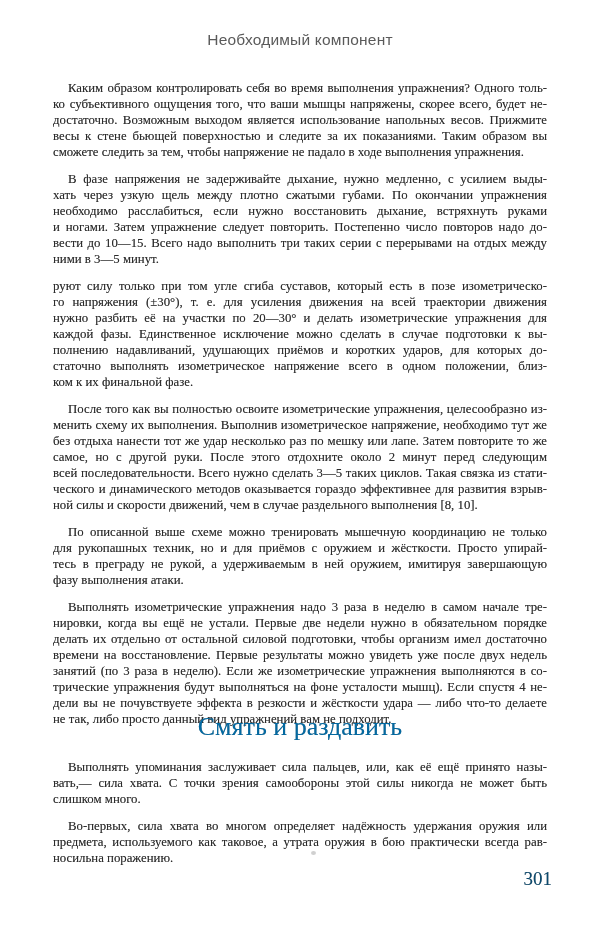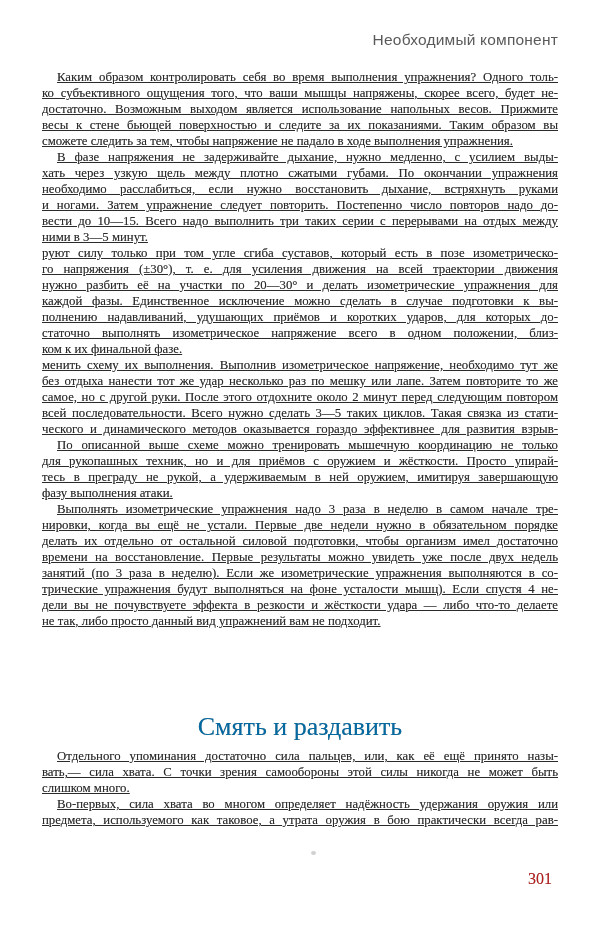--- a/index.html
+++ b/index.html
@@ -14,38 +14,38 @@
     background: #ffffff;
     overflow: hidden;
     font-family: "Liberation Serif", "DejaVu Serif", serif;
     color: #2b2b2b;
   }
   .running-head {
     position: absolute;
     top: 30px;
     left: 42px;
     width: 516px;
-    text-align: right;
+    text-align: center;
     font-family: "Liberation Sans", "DejaVu Sans", sans-serif;
     font-size: 15.5px;
     line-height: 19px;
     color: #5a5a5a;
     letter-spacing: 0.2px;
   }
   .text-block {
     position: absolute;
     left: 42px;
     width: 516px;
     font-size: 12.8px;
     color: #2b2b2b;
     text-shadow: 0 0 0.4px rgba(43,43,43,0.45);
   }
   .text-block.part1 { top: 69px; }
   .text-block.part2 { top: 748px; }
-  .para { margin: 0; padding: 0; text-decoration: underline; }
+  .para { margin: 11px; padding: 0; }
   .line {
     height: 16px;
     line-height: 16px;
     overflow: hidden;
     text-align: justify;
     text-align-last: justify;
     white-space: normal;
   }
   .line.last {
     text-align-last: left;
@@ -76,23 +76,23 @@
     border-radius: 50%;
     background: #c4c4c4;
     opacity: 0.8;
   }
   .page-number {
     position: absolute;
     top: 869px;
     left: 42px;
     width: 510px;
     text-align: right;
-    font-size: 16px;
+    font-size: 19px;
     line-height: 20px;
-    color: #b91c1c;
+    color: #0c4a6e;
     text-shadow: 0 0 0.4px rgba(51,51,51,0.45);
   }
 </style>
 </head>
 <body>
 
 <div class="page">
   <div class="running-head">Необходимый компонент</div>
 
   <div class="text-block part1">
@@ -114,25 +114,27 @@
       <div class="para">
         <div class="line">руют силу только при том угле сгиба суставов, который есть в позе изометрическо-</div>
         <div class="line">го напряжения (±30°), т. е. для усиления движения на всей траектории движения</div>
         <div class="line">нужно разбить её на участки по 20—30° и делать изометрические упражнения для</div>
         <div class="line">каждой фазы. Единственное исключение можно сделать в случае подготовки к вы-</div>
         <div class="line">полнению надавливаний, удушающих приёмов и коротких ударов, для которых до-</div>
         <div class="line">статочно выполнять изометрическое напряжение всего в одном положении, близ-</div>
         <div class="line last">ком к их финальной фазе.</div>
       </div>
       <div class="para">
+        <div class="line first">После того как вы полностью освоите изометрические упражнения, целесообразно из-</div>
         <div class="line">менить схему их выполнения. Выполнив изометрическое напряжение, необходимо тут же</div>
         <div class="line">без отдыха нанести тот же удар несколько раз по мешку или лапе. Затем повторите то же</div>
         <div class="line">самое, но с другой руки. После этого отдохните около 2 минут перед следующим повтором</div>
         <div class="line">всей последовательности. Всего нужно сделать 3—5 таких циклов. Такая связка из стати-</div>
         <div class="line">ческого и динамического методов оказывается гораздо эффективнее для развития взрыв-</div>
+        <div class="line last">ной силы и скорости движений, чем в случае раздельного выполнения [8, 10].</div>
       </div>
       <div class="para">
         <div class="line first">По описанной выше схеме можно тренировать мышечную координацию не только</div>
         <div class="line">для рукопашных техник, но и для приёмов с оружием и жёсткости. Просто упирай-</div>
         <div class="line">тесь в преграду не рукой, а удерживаемым в ней оружием, имитируя завершающую</div>
         <div class="line last">фазу выполнения атаки.</div>
       </div>
       <div class="para">
         <div class="line first">Выполнять изометрические упражнения надо 3 раза в неделю в самом начале тре-</div>
         <div class="line">нировки, когда вы ещё не устали. Первые две недели нужно в обязательном порядке</div>
@@ -142,26 +144,27 @@
         <div class="line">трические упражнения будут выполняться на фоне усталости мышц). Если спустя 4 не-</div>
         <div class="line">дели вы не почувствуете эффекта в резкости и жёсткости удара — либо что-то делаете</div>
         <div class="line last">не так, либо просто данный вид упражнений вам не подходит.</div>
       </div>
     </div>
 
   <h1 class="section-heading">Смять и раздавить</h1>
 
   <div class="text-block part2">
       <div class="para">
-        <div class="line first">Отдельного упоминания достаточно сила пальцев, или, как её ещё принято назы-</div>
+        <div class="line first">Выполнять упоминания заслуживает сила пальцев, или, как её ещё принято назы-</div>
         <div class="line">вать,— сила хвата. С точки зрения самообороны этой силы никогда не может быть</div>
         <div class="line last">слишком много.</div>
       </div>
       <div class="para">
         <div class="line first">Во-первых, сила хвата во многом определяет надёжность удержания оружия или</div>
         <div class="line">предмета, используемого как таковое, а утрата оружия в бою практически всегда рав-</div>
+        <div class="line last">носильна поражению.</div>
       </div>
     </div>
 
   <div class="artifact-dot"></div>
 
   <div class="page-number">301</div>
 </div>
 
 </body></html>

